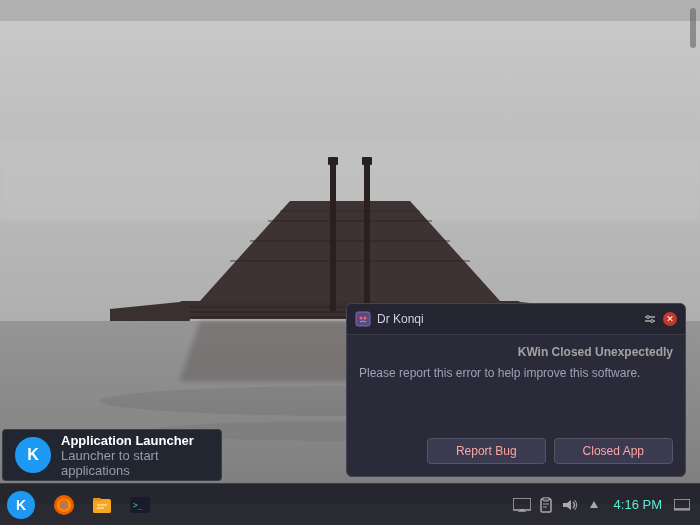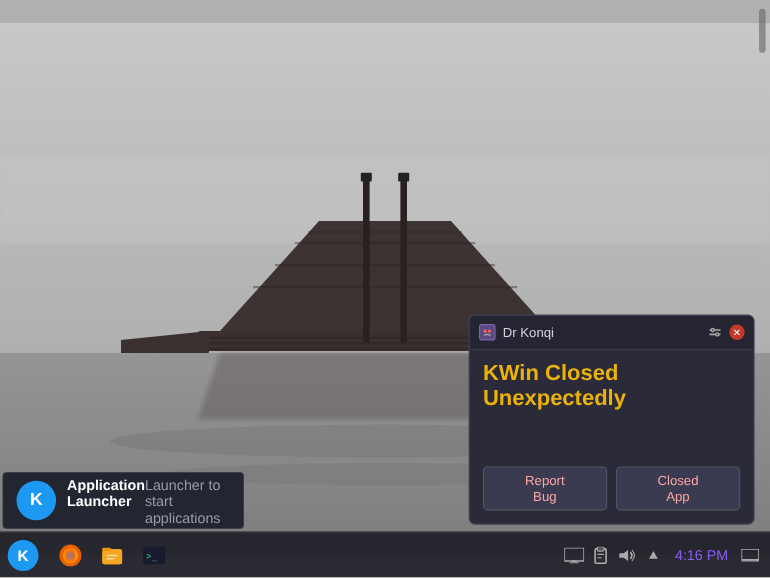--- a/index.html
+++ b/index.html
@@ -99,21 +99,21 @@
       height: 20px;
       display: flex;
       align-items: center;
       justify-content: center;
       color: #ccc;
       font-size: 14px;
       cursor: pointer;
     }
 
     #clock {
-      color: #8b5cf6;
+      color: #5eead4;
       font-size: 13px;
       padding: 0 6px;
       cursor: pointer;
       white-space: nowrap;
     }
 
     
     #app-launcher-popup {
       position: absolute;
       bottom: 44px;
@@ -139,40 +139,40 @@
       align-items: center;
       justify-content: center;
       color: white;
       font-weight: bold;
       font-size: 16px;
       flex-shrink: 0;
     }
 
     .launcher-text {
       display: flex;
-      flex-direction: row;
+      flex-direction: column;
     }
 
     .launcher-title {
       color: #ffffff;
       font-size: 13px;
       font-weight: 600;
     }
 
     .launcher-subtitle {
       color: #9a9aaa;
       font-size: 13px;
     }
 
     
     #dr-konqi {
       position: absolute;
       bottom: 48px;
       right: 14px;
-      width: 260px;
+      width: 340px;
       background: #2a2a38;
       border: 1px solid #444455;
       border-radius: 6px;
       z-index: 30;
       overflow: hidden;
     }
 
     #dr-konqi-header {
       display: flex;
       align-items: center;
@@ -227,24 +227,25 @@
       align-items: center;
       justify-content: center;
       cursor: pointer;
     }
 
     #dr-konqi-body {
       padding: 10px 12px 12px 12px;
     }
 
     .crash-title {
-      color: #eab308;
-      font-size: 20px;
+      color: #a3a3a3;
+      font-size: 12px;
       font-weight: 600;
       margin-bottom: 6px;
+      text-align: right;
     }
 
     .crash-desc {
       color: #a0a0b8;
       font-size: 12px;
       line-height: 1.4;
       margin-bottom: 12px;
     }
 
     .crash-buttons {
@@ -367,20 +368,21 @@
             <line x1="1" y1="8" x2="11" y2="8" stroke="#aaa" stroke-width="1.5"></line>
             <circle cx="4" cy="4" r="1.5" fill="#555" stroke="#aaa" stroke-width="1"></circle>
             <circle cx="8" cy="8" r="1.5" fill="#555" stroke="#aaa" stroke-width="1"></circle>
           </svg>
         </div>
         <div class="close-btn">✕</div>
       </div>
     </div>
     <div id="dr-konqi-body">
       <div class="crash-title">KWin Closed Unexpectedly</div>
+      <div class="crash-desc">Please report this error to help improve this software.</div>
       <div class="crash-buttons">
         <button class="crash-btn">Report Bug</button>
         <button class="crash-btn">Closed App</button>
       </div>
     </div>
   </div>
 
   <div id="taskbar">
 
     <div id="app-launcher-btn">

